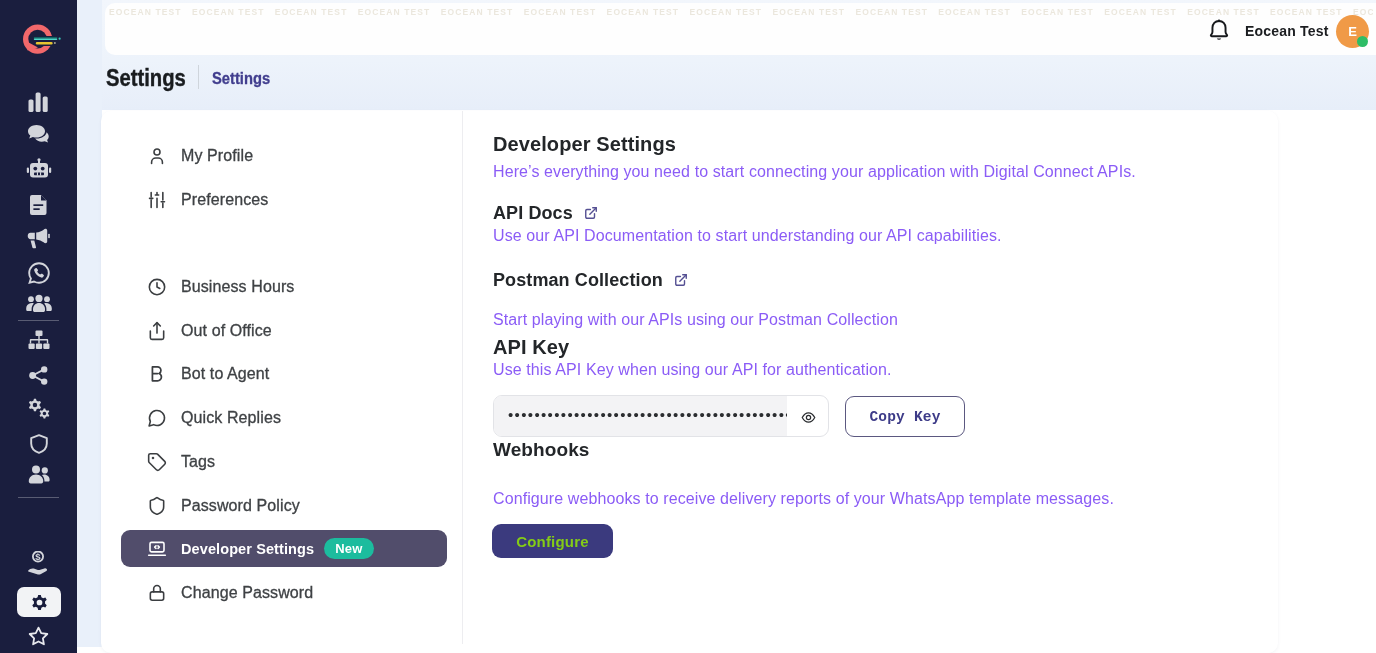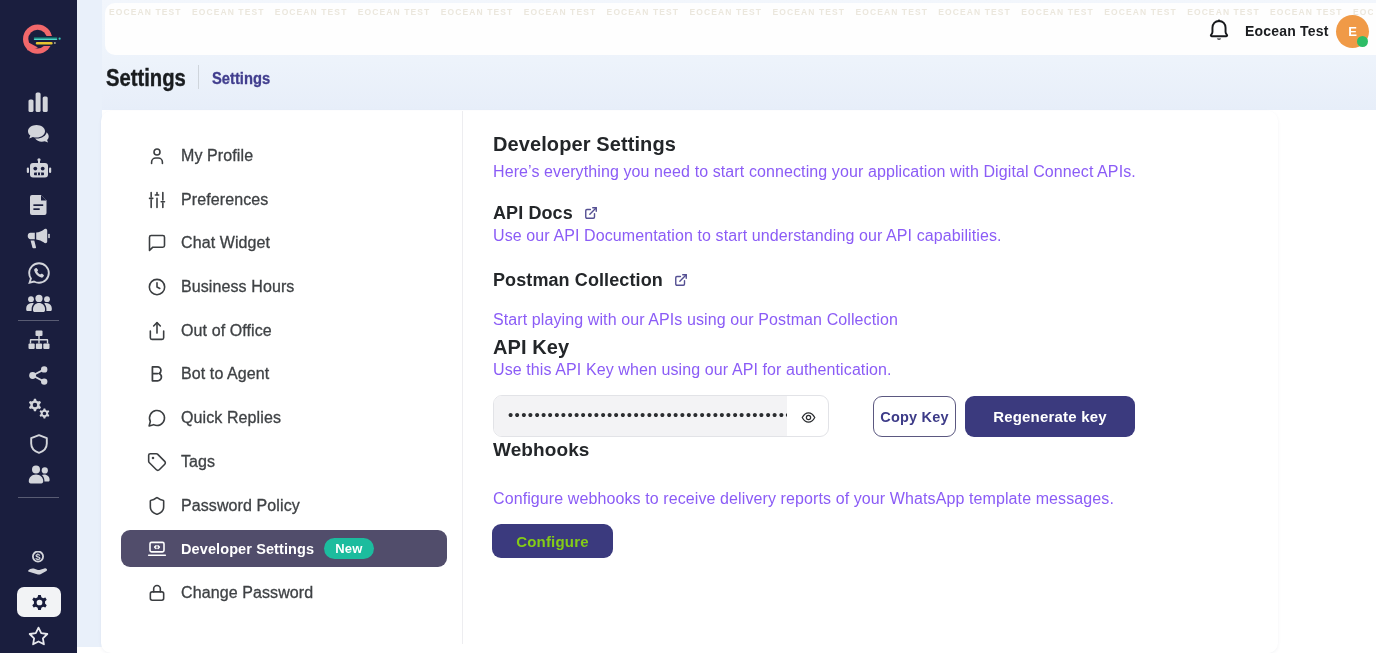--- a/index.html
+++ b/index.html
@@ -50,22 +50,22 @@
 
   #keywrap { left:392px; top:284px; width:336px; height:42px; border:1px solid #e2e3e7;
     border-radius:9px; background:#ffffff; }
   #keygray { position:absolute; left:0; top:0; width:293px; height:40px; background:#f3f3f5;
     border-radius:8px 0 0 8px; overflow:hidden; white-space:nowrap; color:#2b2d30;
     font-size:15px; letter-spacing:1.35px; line-height:38px; padding-left:14px; }
   #eye { position:absolute; left:307px; top:14px; }
 
   .btn { position:absolute; display:flex; align-items:center; justify-content:center;
     border-radius:9px; font-weight:bold; letter-spacing:0.2px; }
-  #btn-copy { left:772px; top:285px; width:83px; height:41px; border:1px solid #5b5880;
-    color:#3d3b88; font-size:14.5px; background:#fff; }
+  #btn-copy { left:744px; top:285px; width:120px; height:41px; border:1px solid #5b5880;
+    color:#3d3b88; font-size:14.5px; background:#fff;font-family:Liberation Mono, monospace; }
   #btn-regen { left:864px; top:285px; width:170px; height:41px; background:#3b3a7e;
     color:#ffffff; font-size:15px; }
   #btn-conf { left:391px; top:413px; width:121px; height:34px; background:#3b3a7e;
     color:#84cc16; font-size:15px; }
 
   
   #sidebar { left:0; top:0; width:77px; height:653px; background:#1a1e3e; }
   .sdiv { position:absolute; left:18px; width:41px; height:1px; background:rgba(255,255,255,0.28); }
   #gearbox { position:absolute; left:17px; top:587px; width:44px; height:30px; background:#f2f3f5;
     border-radius:7px; display:flex; align-items:center; justify-content:center; }
@@ -100,25 +100,20 @@
       <svg class="ic" viewBox="0 0 24 24" fill="none" stroke="#3b3e41" stroke-width="1.9" stroke-linecap="round" stroke-linejoin="round">
           <circle cx="12" cy="7.2" r="3.6"></circle>
           <path d="M5.5 21v-1.6a5 5 0 0 1 5-5h3a5 5 0 0 1 5 5V21"></path>
         </svg>
       My Profile</div>
     <div class="mi" style="top:70px">
       <svg class="ic" viewBox="0 0 24 24" fill="none" stroke="#3b3e41" stroke-width="1.9" stroke-linecap="round" stroke-linejoin="round">
           <path d="M5 3v5M5 12v9M5 8h0M3 10h4M12 3v3M12 10v11M10 6h4M19 3v9M19 16v5M17 14h4"></path>
         </svg>
       Preferences</div>
-    <div class="mi" style="top:113px">
-      <svg class="ic" viewBox="0 0 24 24" fill="none" stroke="#3b3e41" stroke-width="1.9" stroke-linecap="round" stroke-linejoin="round">
-          <path d="M21 15a2 2 0 0 1-2 2H7l-4 4V5a2 2 0 0 1 2-2h14a2 2 0 0 1 2 2z"></path>
-        </svg>
-      Chat Widget</div>
     <div class="mi" style="top:157px">
       <svg class="ic" viewBox="0 0 24 24" fill="none" stroke="#3b3e41" stroke-width="1.9" stroke-linecap="round" stroke-linejoin="round">
           <circle cx="12" cy="12" r="9.2"></circle>
           <path d="M12 6.8V12l3.4 1.8"></path>
         </svg>
       Business Hours</div>
     <div class="mi" style="top:201px">
       <svg class="ic" viewBox="0 0 24 24" fill="none" stroke="#3b3e41" stroke-width="1.9" stroke-linecap="round" stroke-linejoin="round">
           <path d="M4 12v8a2 2 0 0 0 2 2h12a2 2 0 0 0 2-2v-8"></path>
           <polyline points="16 6 12 2 8 6"></polyline>
@@ -182,21 +177,20 @@
     <div class="abs" id="keywrap">
       <div id="keygray">••••••••••••••••••••••••••••••••••••••••••••</div>
       <div id="eye">
         <svg width="15" height="13" viewBox="0 0 24 20" fill="none" stroke="#2a2c2f" stroke-width="2">
             <path d="M2 10 C5 4.5 8.5 2.5 12 2.5 C15.5 2.5 19 4.5 22 10 C19 15.5 15.5 17.5 12 17.5 C8.5 17.5 5 15.5 2 10 Z"></path>
             <circle cx="12" cy="10" r="3.4"></circle>
           </svg>
       </div>
     </div>
     <div class="btn" id="btn-copy">Copy Key</div>
-    <div class="btn" id="btn-regen">Regenerate key</div>
 
     <div class="c-h1" style="top:328px;font-size:19px">Webhooks</div>
     <div class="c-p" style="top:379px">Configure webhooks to receive delivery reports of your WhatsApp template messages.</div>
     <div class="btn" id="btn-conf">Configure</div>
   </div>
 
   <div class="abs" id="sidebar">
     <svg class="abs" style="left:0;top:0" width="77" height="77" viewBox="0 0 77 77">
       <circle cx="37.6" cy="39.1" r="14.6" fill="#f2686b"></circle>
       <circle cx="37.6" cy="39.1" r="9.3" fill="#1a1e3e"></circle>

